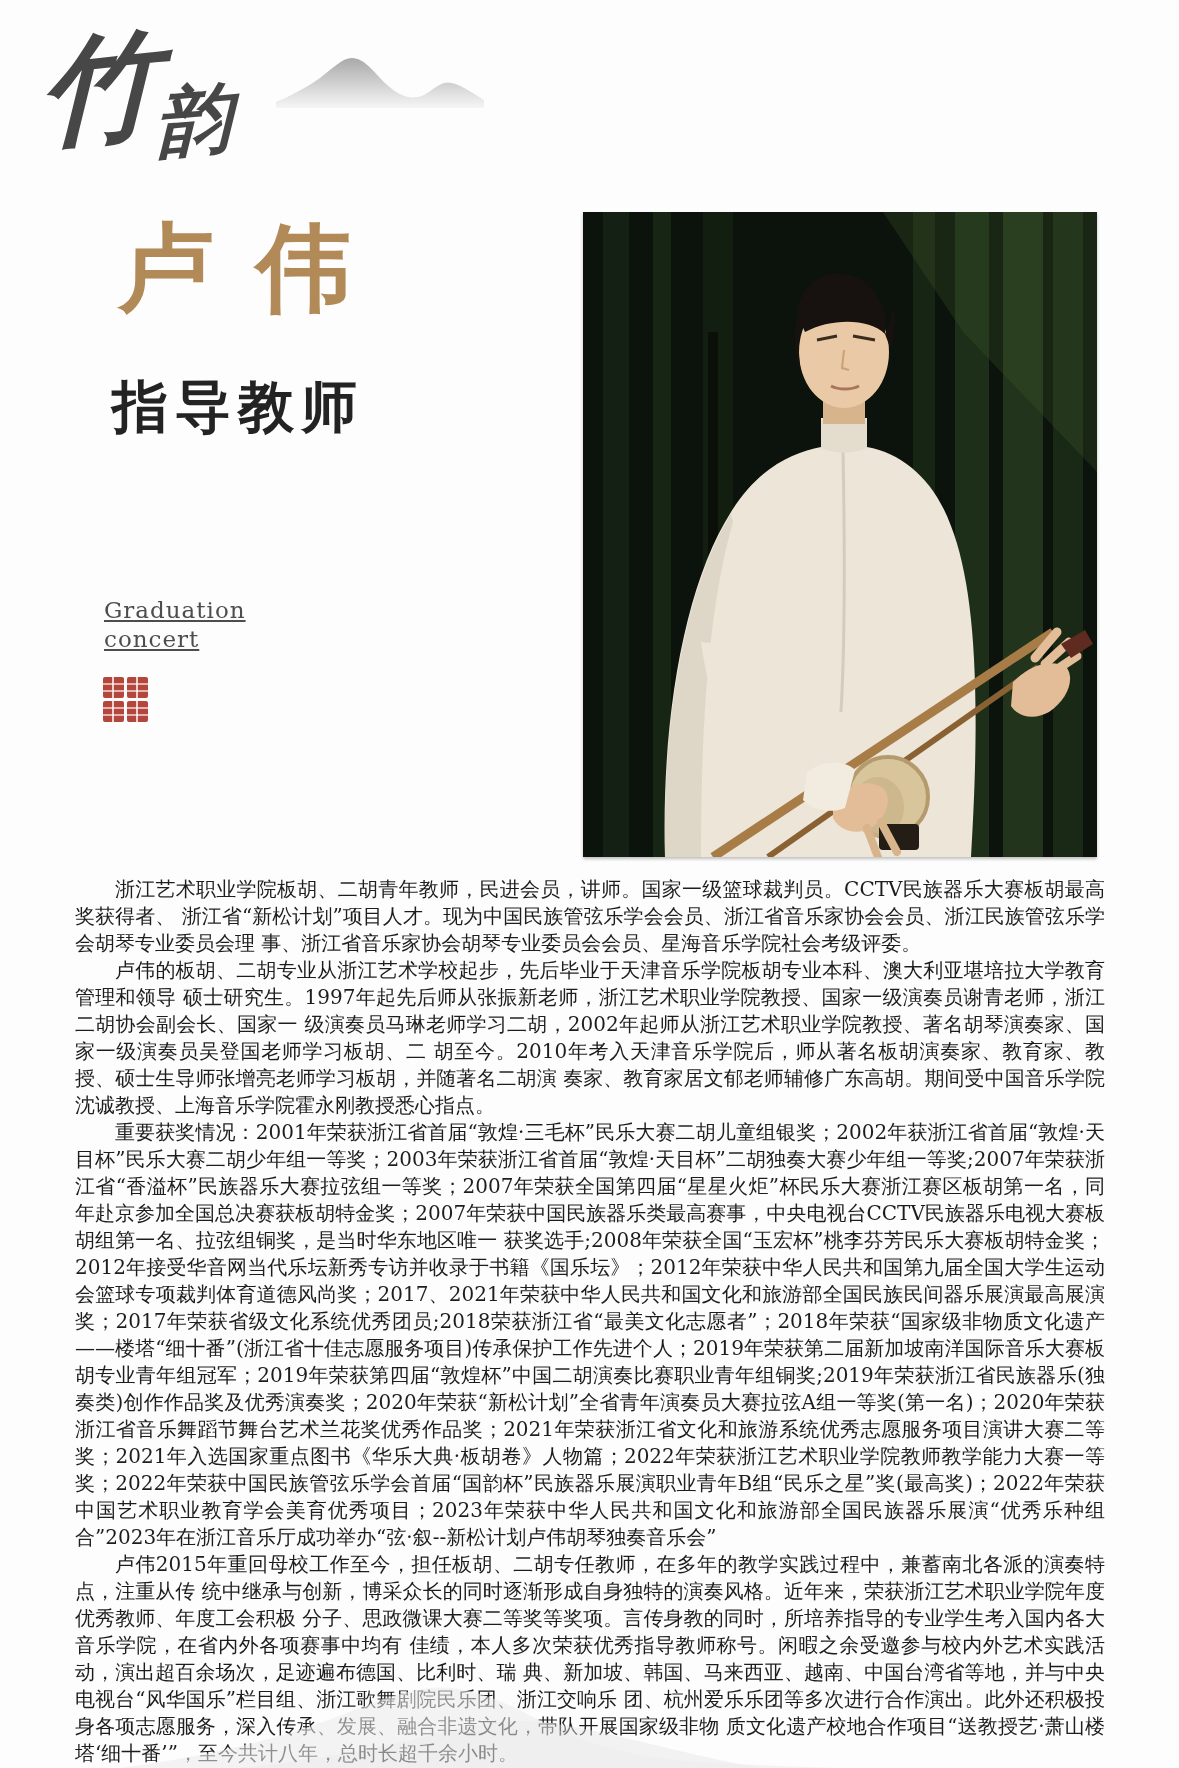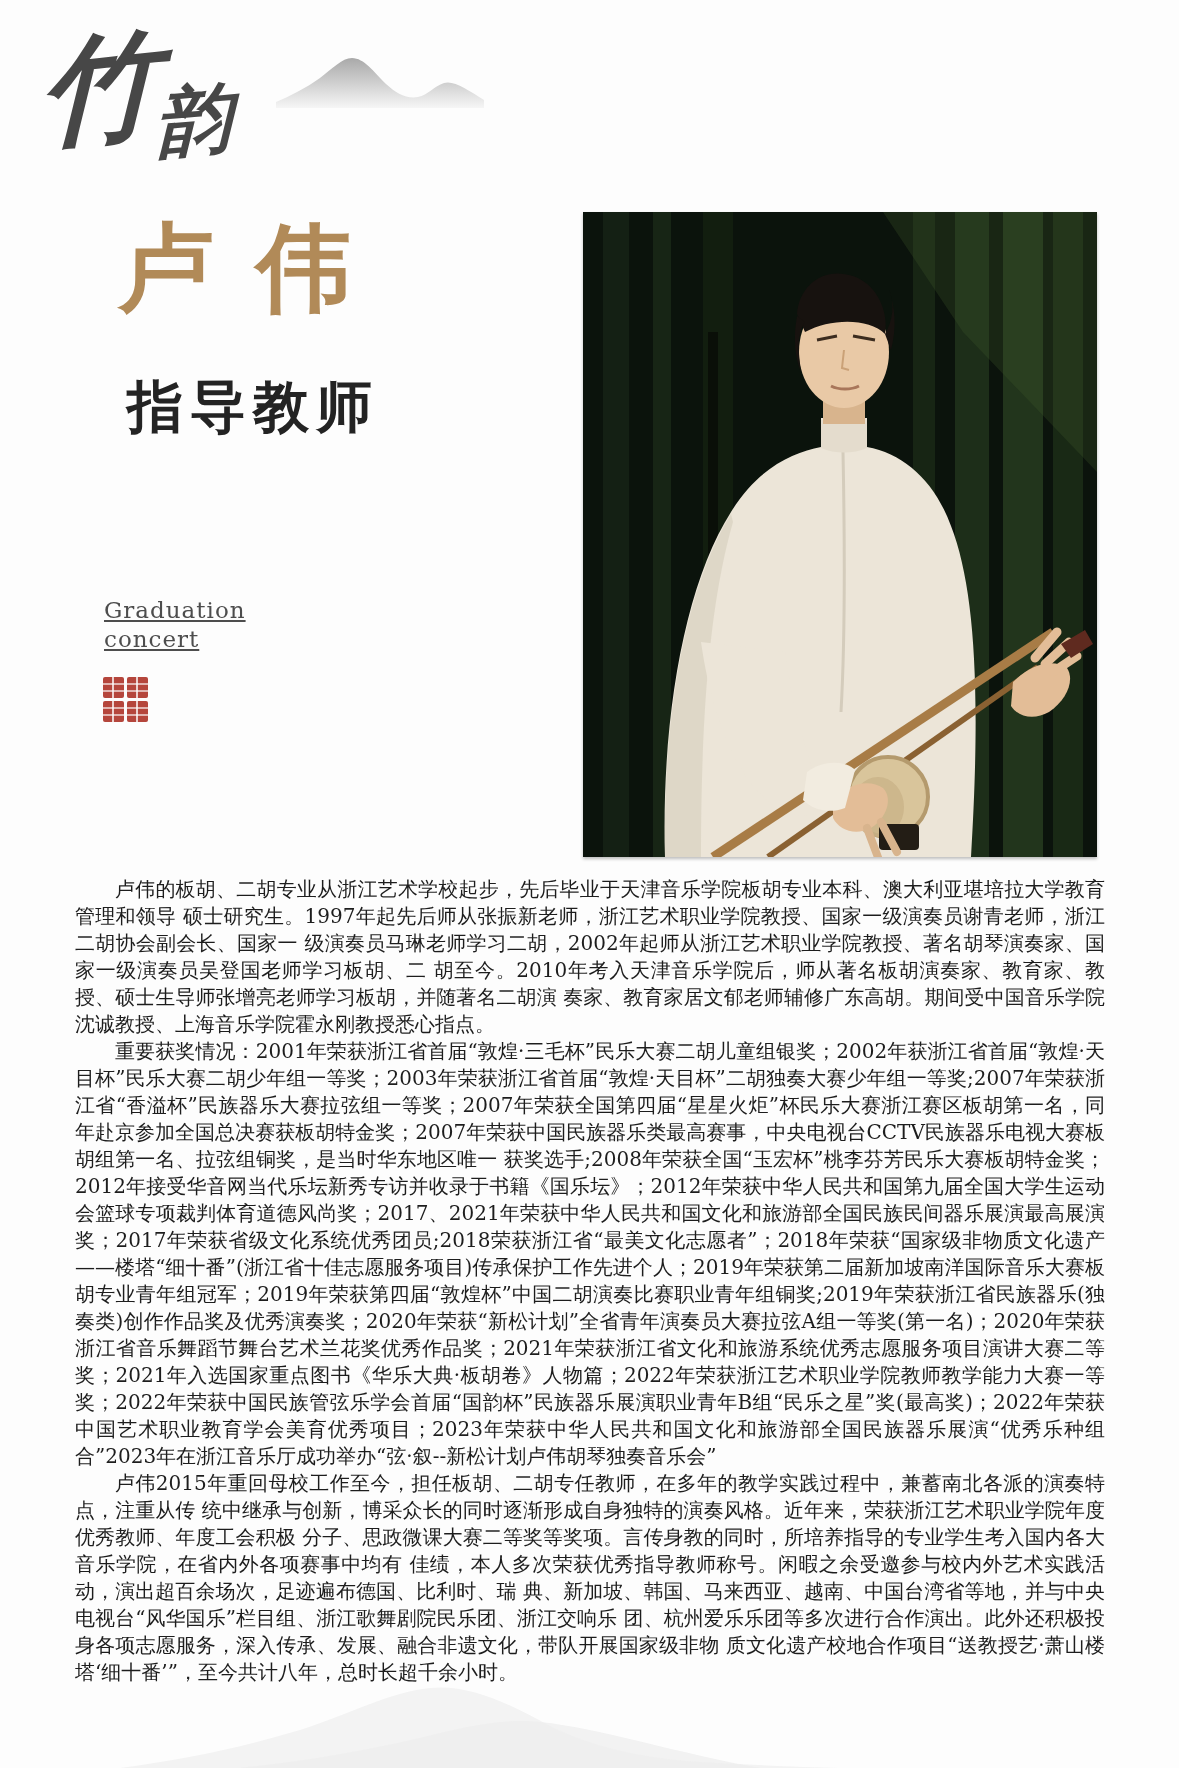--- a/index.html
+++ b/index.html
@@ -29,21 +29,21 @@
   }
   
   .mountain-top{position:absolute;left:276px;top:50px;width:208px;height:58px;}
   
   .teacher-name{
     position:absolute;left:118px;top:198px;
     font-size:96px;line-height:1.1;font-weight:700;
     letter-spacing:42px;color:#b18a58;white-space:nowrap;margin-top:17px;
   }
   .teacher-role{
-    position:absolute;left:127px;top:330px;
+    position:absolute;left:112px;top:330px;
     font-size:56px;line-height:1.1;font-weight:600;
     letter-spacing:7px;color:#232323;white-space:nowrap;text-align:center;
   }
   
   .en-sub{
     position:absolute;left:104px;top:596px;
     font-size:23px;line-height:29px;color:#4d4d4d;letter-spacing:1px;text-decoration:underline;
   }
   
   .seal{
@@ -156,20 +156,21 @@
       <path d="M250 590 C262 572 286 566 300 576 C310 586 304 606 288 616 C272 624 256 618 250 606 Z" fill="#e3bd97"></path>
       <path d="M284 616 L296 648 M298 610 L314 640" stroke="#d8b48d" stroke-width="8" stroke-linecap="round"></path>
 
       <path d="M224 560 C240 548 262 548 272 558 L262 596 C246 602 230 598 220 588 Z" fill="#f2ece0"></path>
 
       <path d="M478 432 L502 418 L510 432 L488 446 Z" fill="#5f2a1f"></path>
     </svg>
   </figure>
 
   <article class="bio">
+    <p>浙江艺术职业学院板胡、二胡青年教师，民进会员，讲师。国家一级篮球裁判员。CCTV民族器乐大赛板胡最高奖获得者、 浙江省“新松计划”项目人才。现为中国民族管弦乐学会会员、浙江省音乐家协会会员、浙江民族管弦乐学会胡琴专业委员会理 事、浙江省音乐家协会胡琴专业委员会会员、星海音乐学院社会考级评委。</p>
     <p>卢伟的板胡、二胡专业从浙江艺术学校起步，先后毕业于天津音乐学院板胡专业本科、澳大利亚堪培拉大学教育管理和领导 硕士研究生。1997年起先后师从张振新老师，浙江艺术职业学院教授、国家一级演奏员谢青老师，浙江二胡协会副会长、国家一 级演奏员马琳老师学习二胡，2002年起师从浙江艺术职业学院教授、著名胡琴演奏家、国家一级演奏员吴登国老师学习板胡、二 胡至今。2010年考入天津音乐学院后，师从著名板胡演奏家、教育家、教授、硕士生导师张增亮老师学习板胡，并随著名二胡演 奏家、教育家居文郁老师辅修广东高胡。期间受中国音乐学院沈诚教授、上海音乐学院霍永刚教授悉心指点。</p>
     <p>重要获奖情况：2001年荣获浙江省首届“敦煌·三毛杯”民乐大赛二胡儿童组银奖；2002年获浙江省首届“敦煌·天目杯”民乐大赛二胡少年组一等奖；2003年荣获浙江省首届“敦煌·天目杯”二胡独奏大赛少年组一等奖;2007年荣获浙江省“香溢杯”民族器乐大赛拉弦组一等奖；2007年荣获全国第四届“星星火炬”杯民乐大赛浙江赛区板胡第一名，同年赴京参加全国总决赛获板胡特金奖；2007年荣获中国民族器乐类最高赛事，中央电视台CCTV民族器乐电视大赛板胡组第一名、拉弦组铜奖，是当时华东地区唯一 获奖选手;2008年荣获全国“玉宏杯”桃李芬芳民乐大赛板胡特金奖；2012年接受华音网当代乐坛新秀专访并收录于书籍《国乐坛》；2012年荣获中华人民共和国第九届全国大学生运动会篮球专项裁判体育道德风尚奖；2017、2021年荣获中华人民共和国文化和旅游部全国民族民间器乐展演最高展演奖；2017年荣获省级文化系统优秀团员;2018荣获浙江省“最美文化志愿者”；2018年荣获“国家级非物质文化遗产——楼塔“细十番”(浙江省十佳志愿服务项目)传承保护工作先进个人；2019年荣获第二届新加坡南洋国际音乐大赛板胡专业青年组冠军；2019年荣获第四届“敦煌杯”中国二胡演奏比赛职业青年组铜奖;2019年荣获浙江省民族器乐(独奏类)创作作品奖及优秀演奏奖；2020年荣获“新松计划”全省青年演奏员大赛拉弦A组一等奖(第一名)；2020年荣获浙江省音乐舞蹈节舞台艺术兰花奖优秀作品奖；2021年荣获浙江省文化和旅游系统优秀志愿服务项目演讲大赛二等奖；2021年入选国家重点图书《华乐大典·板胡卷》人物篇；2022年荣获浙江艺术职业学院教师教学能力大赛一等奖；2022年荣获中国民族管弦乐学会首届“国韵杯”民族器乐展演职业青年B组“民乐之星”奖(最高奖)；2022年荣获中国艺术职业教育学会美育优秀项目；2023年荣获中华人民共和国文化和旅游部全国民族器乐展演“优秀乐种组合”2023年在浙江音乐厅成功举办“弦·叙--新松计划卢伟胡琴独奏音乐会”</p>
     <p>卢伟2015年重回母校工作至今，担任板胡、二胡专任教师，在多年的教学实践过程中，兼蓄南北各派的演奏特点，注重从传 统中继承与创新，博采众长的同时逐渐形成自身独特的演奏风格。近年来，荣获浙江艺术职业学院年度优秀教师、年度工会积极 分子、思政微课大赛二等奖等奖项。言传身教的同时，所培养指导的专业学生考入国内各大音乐学院，在省内外各项赛事中均有 佳绩，本人多次荣获优秀指导教师称号。闲暇之余受邀参与校内外艺术实践活动，演出超百余场次，足迹遍布德国、比利时、瑞 典、新加坡、韩国、马来西亚、越南、中国台湾省等地，并与中央电视台“风华国乐”栏目组、浙江歌舞剧院民乐团、浙江交响乐 团、杭州爱乐乐团等多次进行合作演出。此外还积极投身各项志愿服务，深入传承、发展、融合非遗文化，带队开展国家级非物 质文化遗产校地合作项目“送教授艺·萧山楼塔‘细十番’”，至今共计八年，总时长超千余小时。</p>
   </article>
 
   <div class="mountain-bottom">
     <svg viewBox="0 0 720 90" preserveAspectRatio="none">
       <path d="M0 90 C60 82 120 70 180 52 C230 36 270 14 310 10 C350 6 390 26 430 48 C470 68 520 80 580 84 C630 87 680 89 720 90 Z" fill="#ebebeb"></path>
       <path d="M120 90 C180 84 240 74 300 60 C340 50 380 40 420 44 C480 50 560 76 640 90 Z" fill="#e2e2e2" opacity="0.8"></path>
     </svg>

